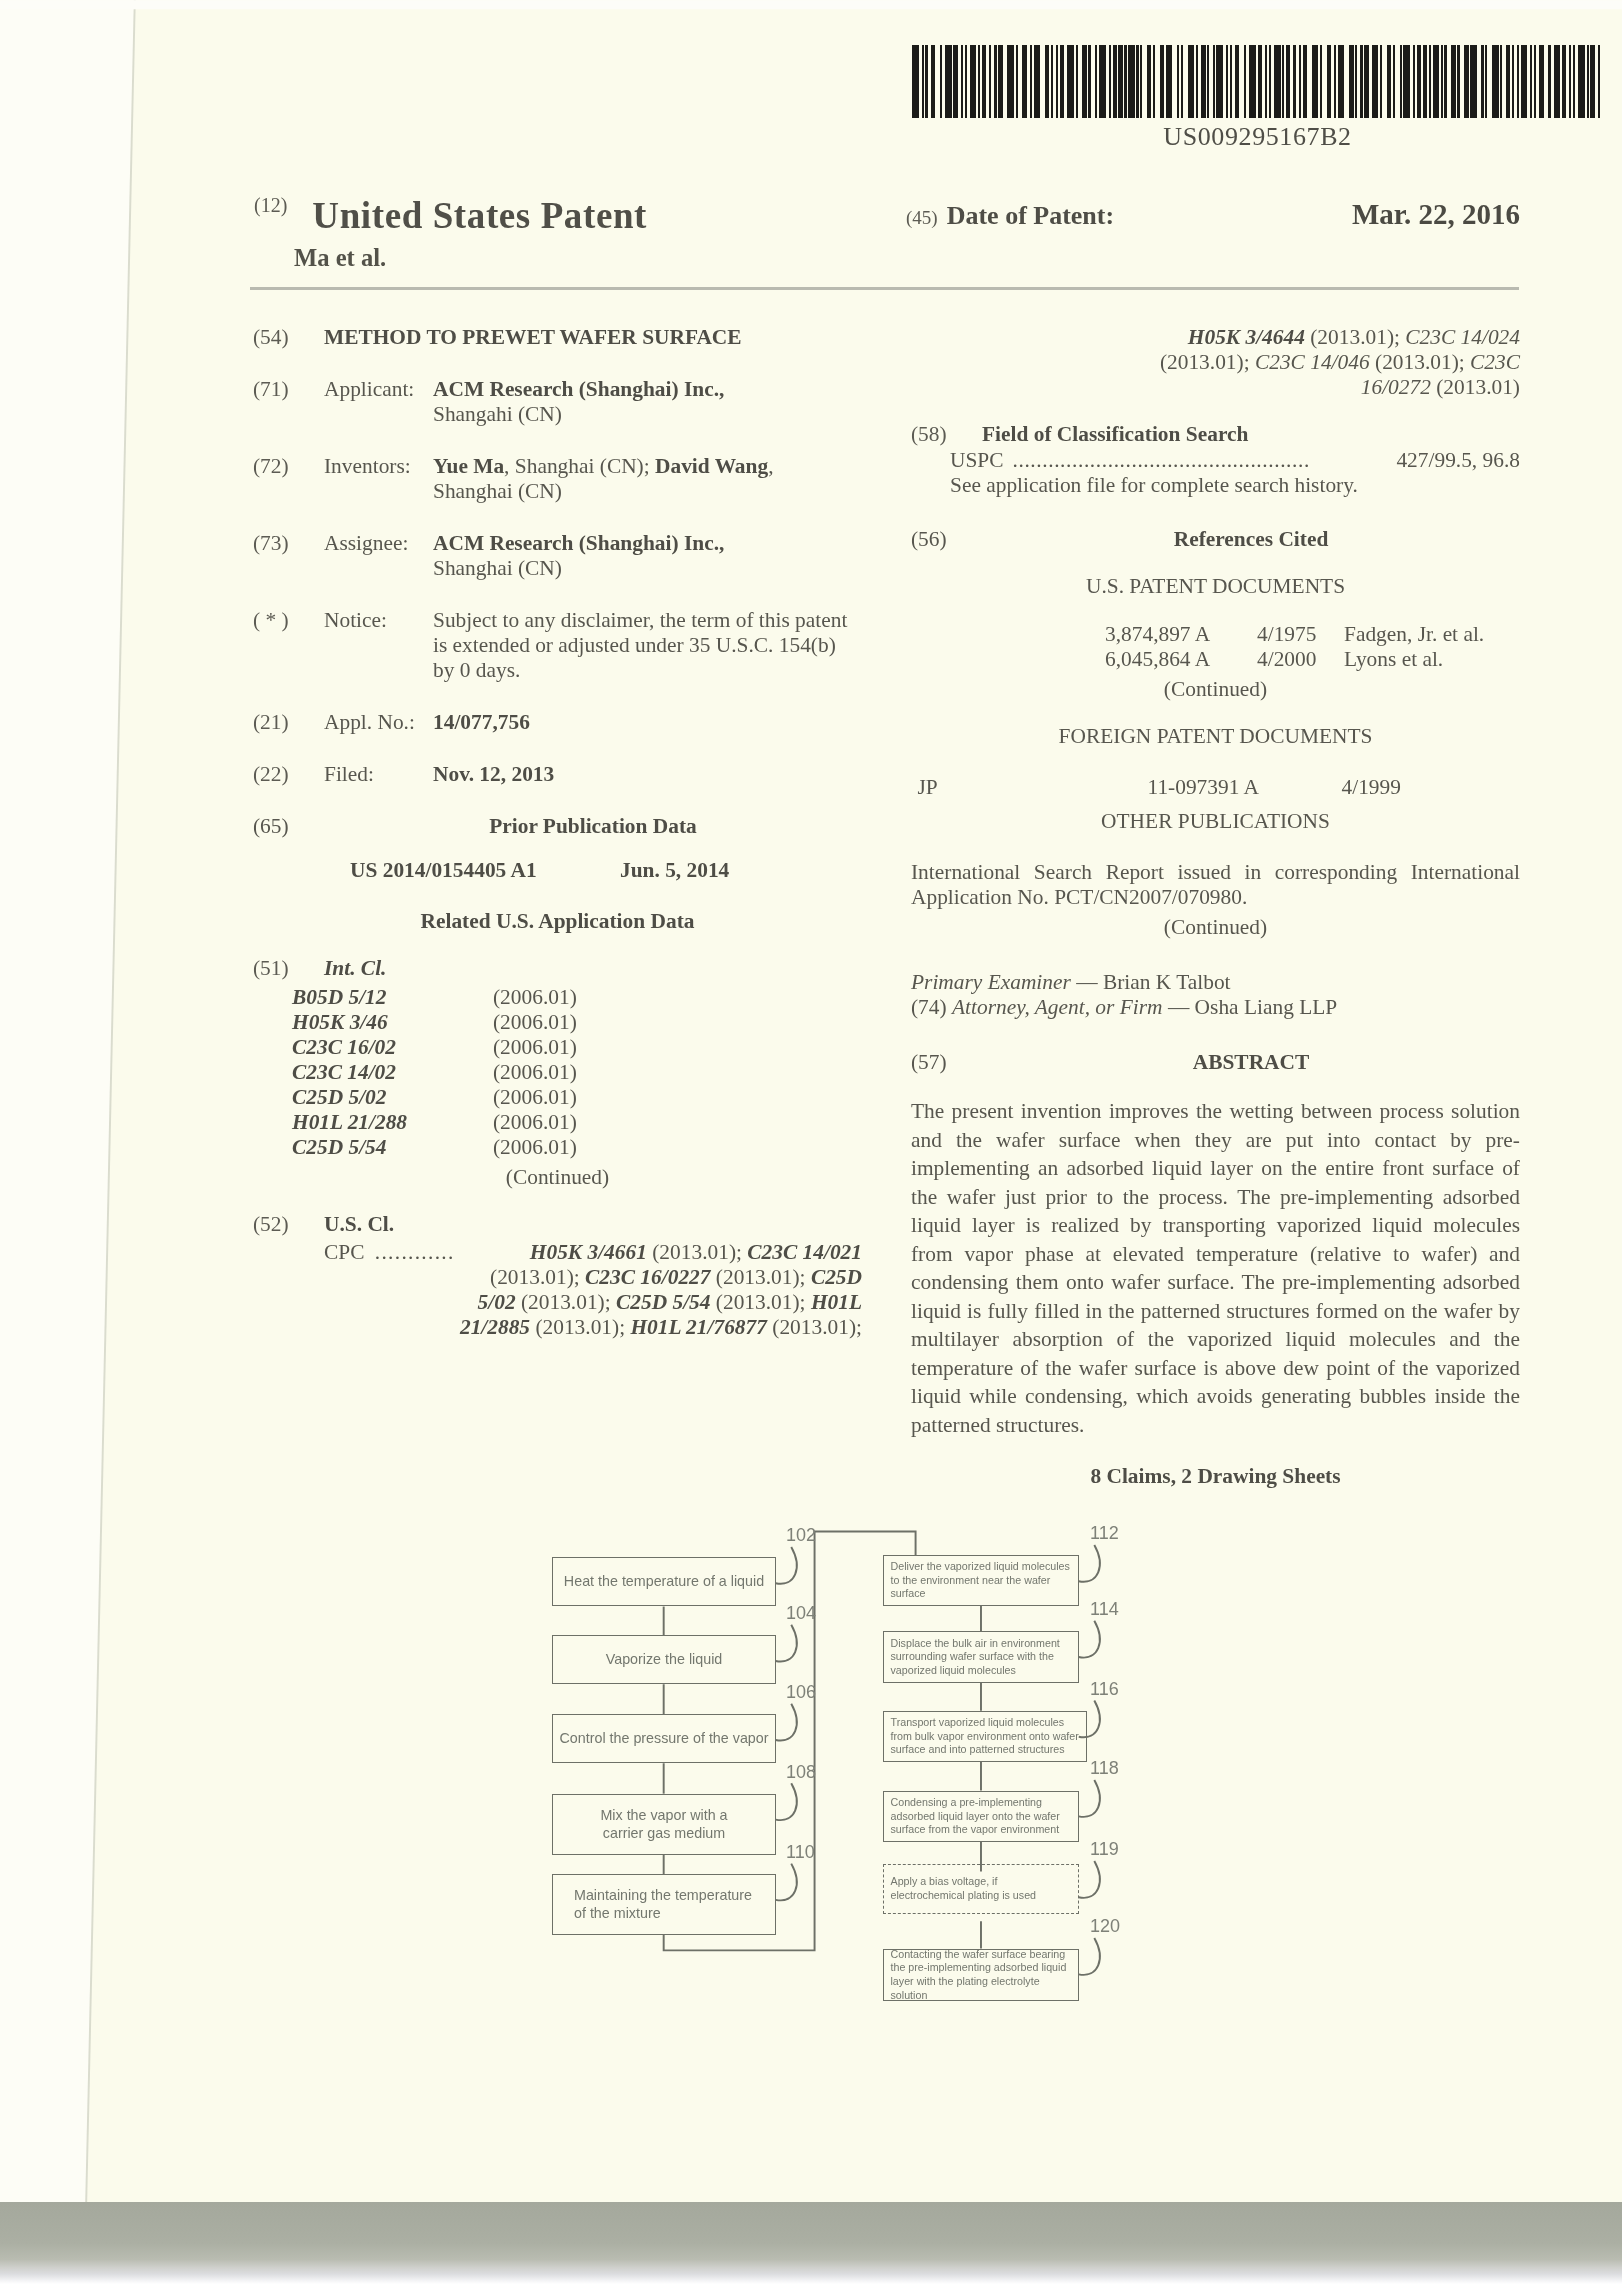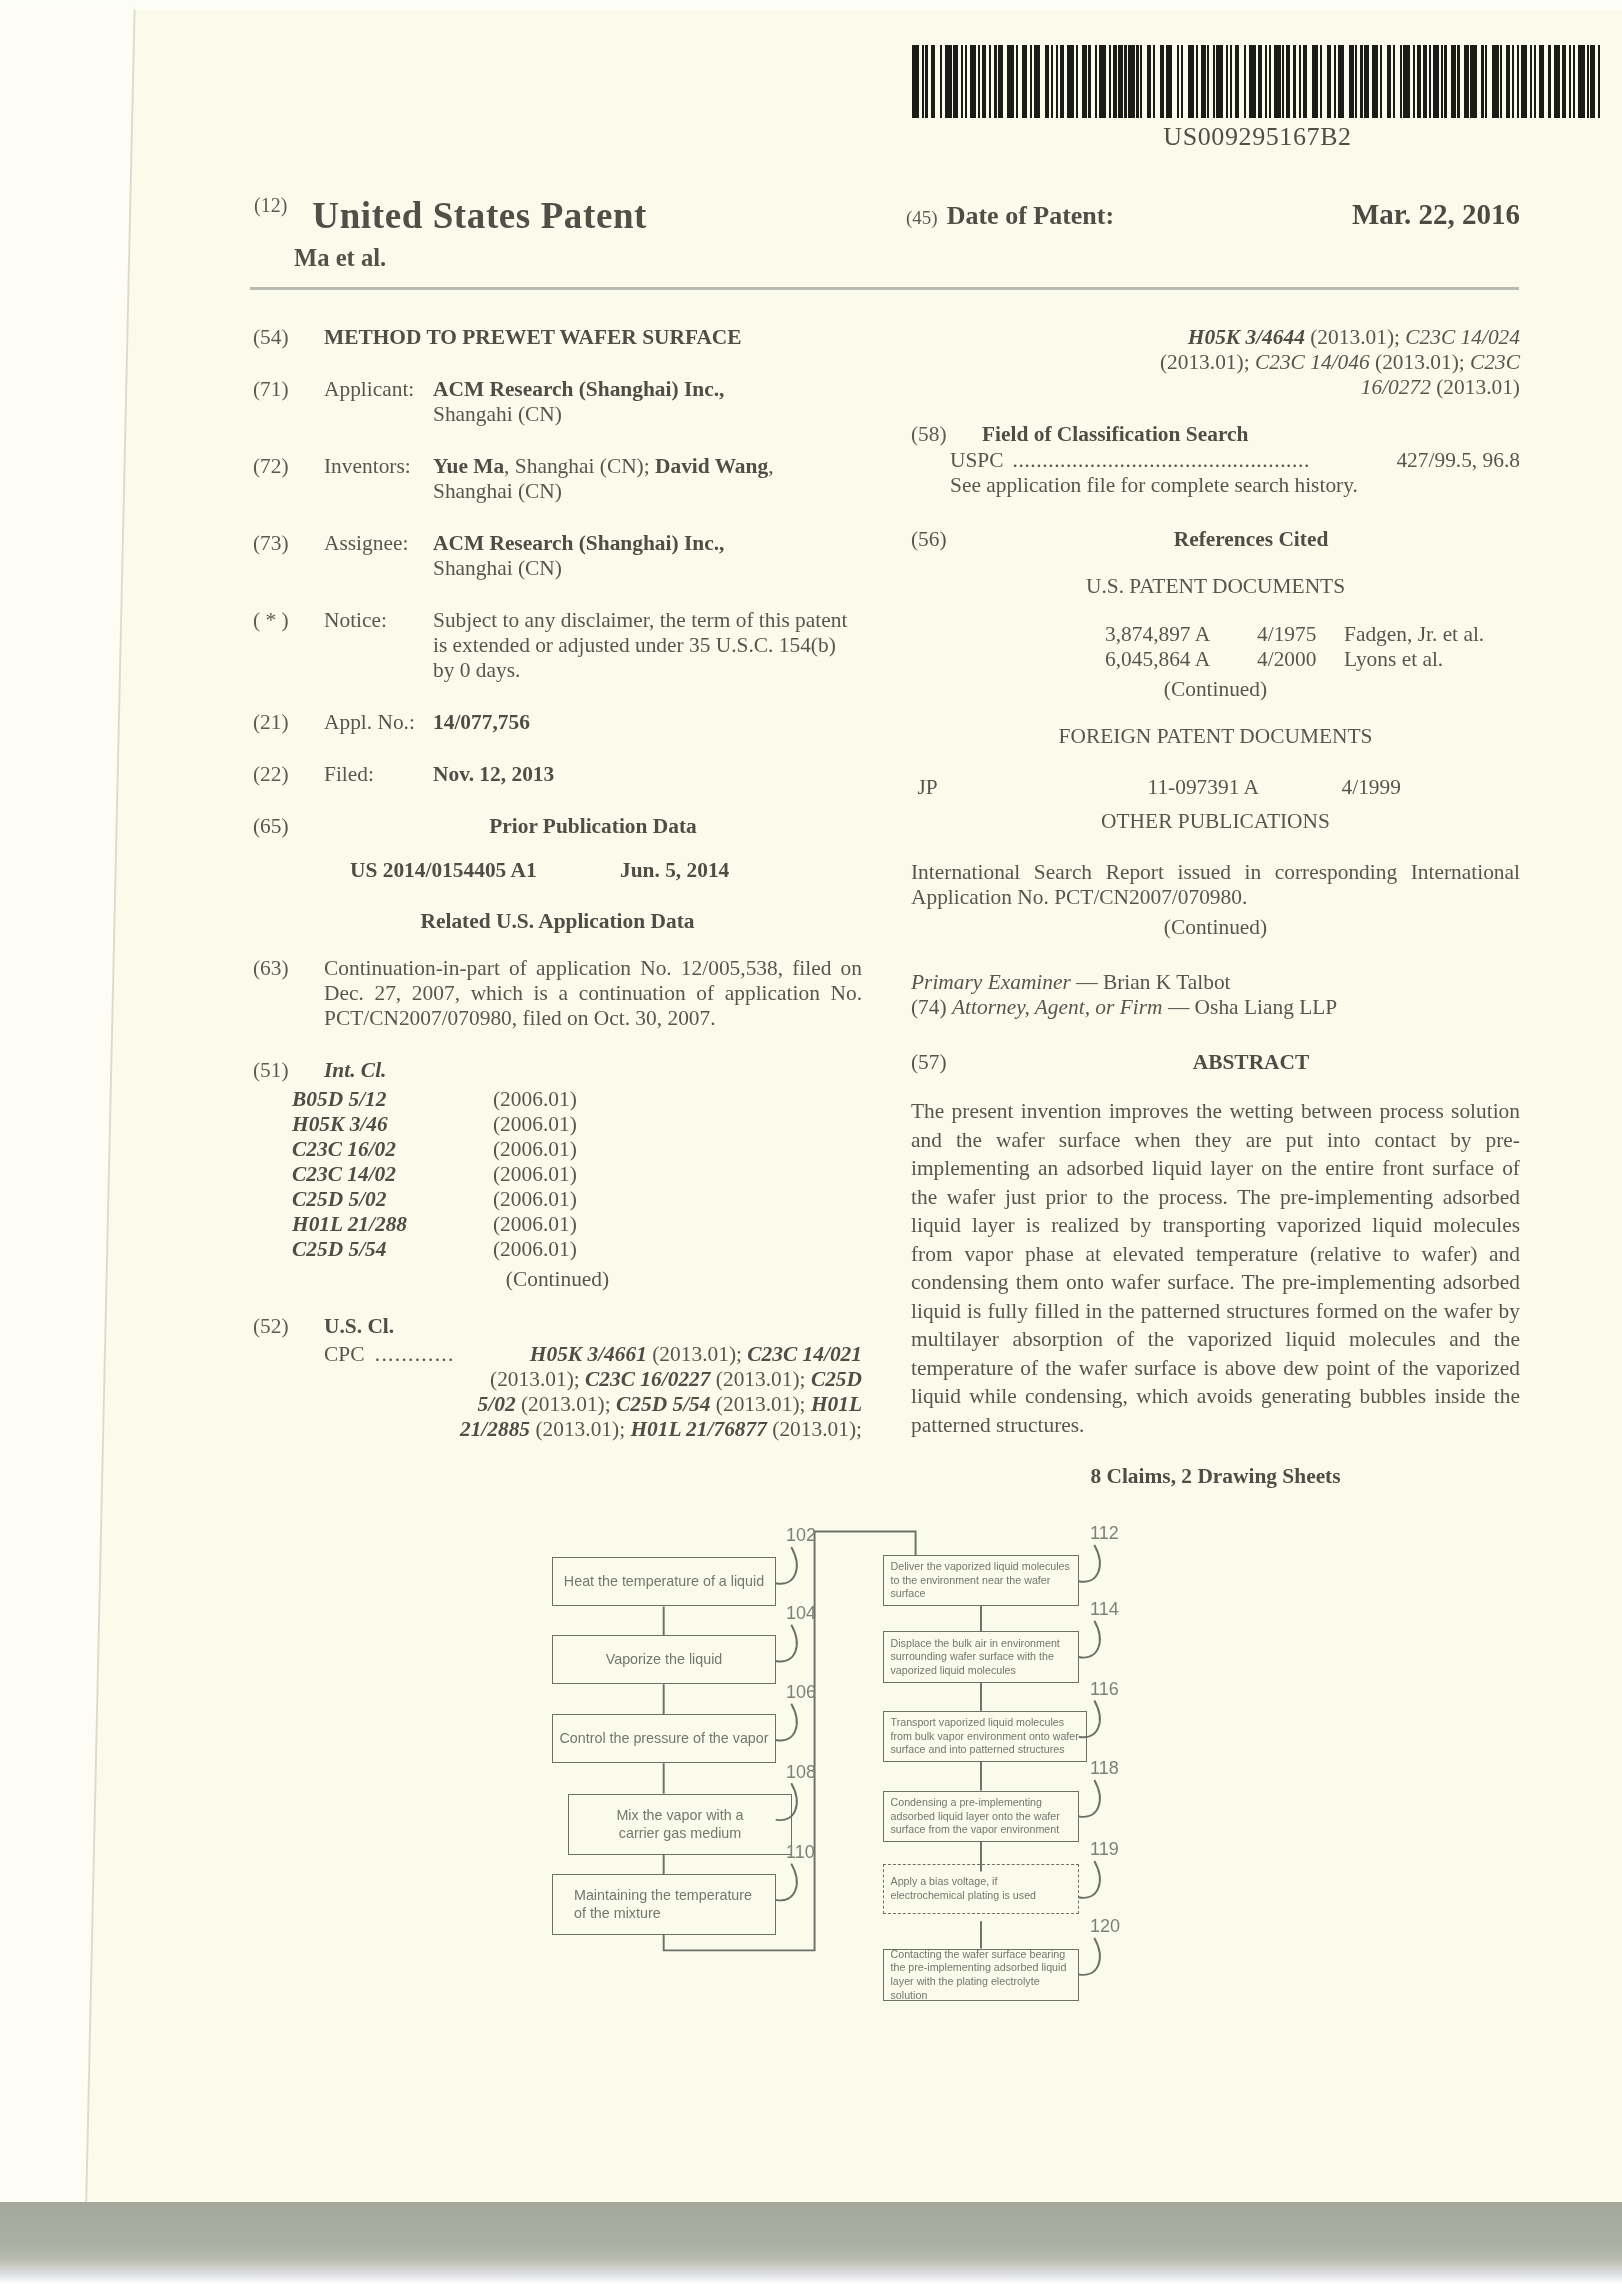--- a/index.html
+++ b/index.html
@@ -296,24 +296,20 @@
         <span class="code">(65)</span>
         <span class="h">Prior Publication Data</span>
       </div>
       <div class="pubrow">
         <span class="no">US 2014/0154405 A1</span>
         <span class="dt">Jun. 5, 2014</span>
       </div>
 
       <div class="center-head">Related U.S. Application Data</div>
 
-      <div class="field">
-        <span class="code">(63)</span>
-        <span style="text-align:justify;">Continuation-in-part of application No. 12/005,538, filed on Dec. 27, 2007, which is a continuation of application No. PCT/CN2007/070980, filed on Oct. 30, 2007.</span>
-      </div>
 
       <div class="field" style="margin-bottom:3.9px;">
         <span class="code">(51)</span>
         <span class="s-bi">Int. Cl.</span>
       </div>
       <div class="intcl-rows" id="intcl-rows">
           <div class="intcl-row">
             <span class="s-bi">B05D 5/12</span>
             <span>(2006.01)</span>
           </div>
@@ -450,21 +446,21 @@
         <line x1="1514" y1="492" x2="1514" y2="538" stroke="#6d7067" stroke-width="3"></line>
         <line x1="1514" y1="615" x2="1514" y2="657" stroke="#6d7067" stroke-width="3"></line>
         <polyline points="1024,636 1024,660 1257,660 1257,13 1413,13 1413,50" fill="none" stroke="#6d7067" stroke-width="3"></polyline>
       </svg>
   <div class="fc-box fc-left" style="left: 552px; top: 34px; width: 224px; height: 49px;"><span>Heat the temperature of a liquid</span></div>
       <div class="fc-num" style="left: 786px; top: 1.9px;">102</div>
       <div class="fc-box fc-left" style="left: 552px; top: 112px; width: 224px; height: 49px;"><span>Vaporize the liquid</span></div>
       <div class="fc-num" style="left: 786px; top: 80px;">104</div>
       <div class="fc-box fc-left" style="left: 552px; top: 191px; width: 224px; height: 49px;"><span>Control the pressure of the vapor</span></div>
       <div class="fc-num" style="left: 786px; top: 159px;">106</div>
-      <div class="fc-box fc-left" style="left: 568px; top: 271px; width: 224px; height: 61px;"><span>Mix the vapor with a
+      <div class="fc-box fc-left" style="left: 552px; top: 271px; width: 224px; height: 61px;"><span>Mix the vapor with a
 carrier gas medium</span></div>
       <div class="fc-num" style="left: 786px; top: 239px;">108</div>
       <div class="fc-box fc-left align-l" style="left: 552px; top: 351px; width: 224px; height: 61px;"><span>Maintaining the temperature
 of the mixture</span></div>
       <div class="fc-num" style="left: 786px; top: 319px;">110</div>
       <div class="fc-box fc-right" style="left: 883px; top: 32px; width: 196px; height: 51px;"><span>Deliver the vaporized liquid molecules to the environment near the wafer surface</span></div>
       <div class="fc-num" style="left: 1090px; top: 0px;">112</div>
       <div class="fc-box fc-right" style="left: 883px; top: 108px; width: 196px; height: 52px;"><span>Displace the bulk air in environment surrounding wafer surface with the vaporized liquid molecules</span></div>
       <div class="fc-num" style="left: 1090px; top: 76px;">114</div>
       <div class="fc-box fc-right" style="left: 883px; top: 188px; width: 204px; height: 51px;"><span>Transport vaporized liquid molecules from bulk vapor environment onto wafer surface and into patterned structures</span></div>

